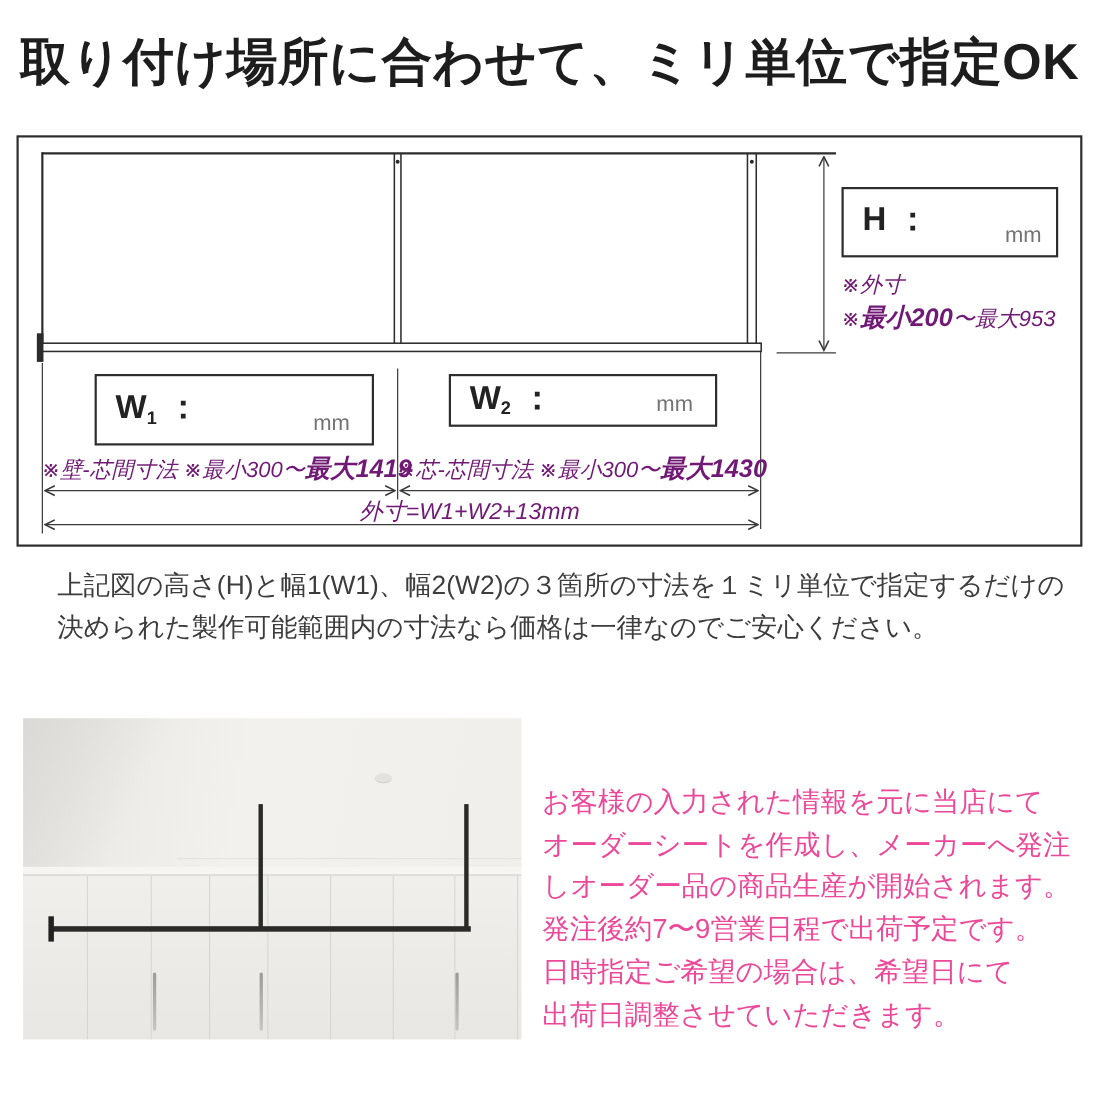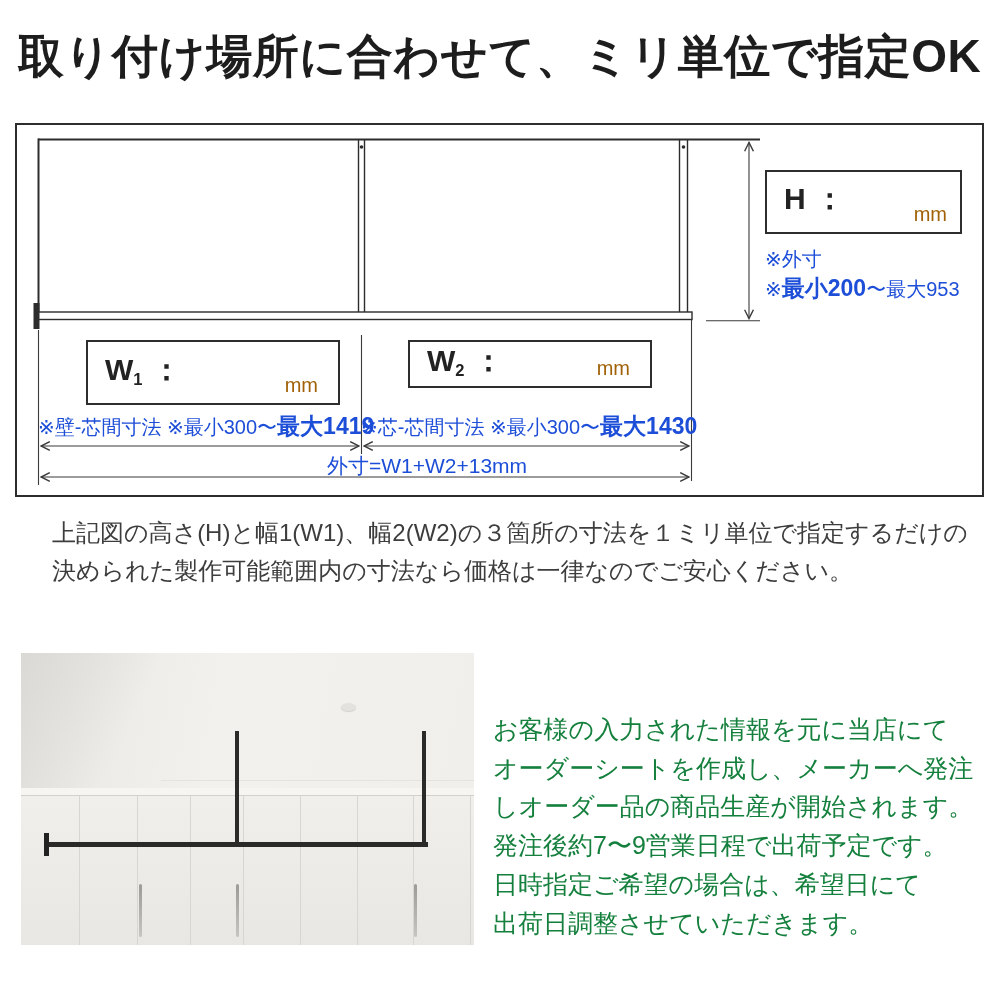--- a/index.html
+++ b/index.html
@@ -28,40 +28,40 @@
   .box-w1{left:69px; top:215px;width:254px;height:65px;}
   .box-w2{left:391px;top:215px;width:244px;height:48px;}
   .dim-label{
     position:absolute;left:17px;top:50%;transform:translateY(-55%);
     font-size:30px;font-weight:700;color:#222;white-space:nowrap;
   }
   .dim-label sub{font-size:0.55em;font-weight:700;vertical-align:-0.28em;}
   .dim-label .colon{margin-left:9px;}
   .dim-unit{
     position:absolute;right:20px;bottom:6px;
-    font-size:20px;color:#a16207;
+    font-size:20px;color:#737373;
   }
   .box-h .dim-unit{right:13px;}
   .note{
-    position:absolute;font-size:20px;color:#1d4ed8;white-space:nowrap;line-height:1.15;
+    position:absolute;font-size:20px;color:#701a75;white-space:nowrap;line-height:1.15;font-style:italic;
   }
   .nb{font-weight:700;font-size:23px;}
   .h-note1{left:748px;top:123px;}
   .h-note2{left:748px;top:150px;}
   .w1-note{left:21px; top:288px;width:323px;text-align:center;}
   .w2-note{left:344px;top:288px;width:331px;text-align:right;}
   .total-note{left:21px;top:329px;width:778px;text-align:center;font-size:21px;}
   
   .description{
     position:absolute;left:52px;top:514px;
     font-size:24px;line-height:38px;color:#3d3d3d;white-space:nowrap;
   }
   .shipping{
     position:absolute;left:493px;top:710px;
-    font-size:25px;line-height:38.7px;color:#15803d;white-space:nowrap;
+    font-size:25px;line-height:38.7px;color:#ec4899;white-space:nowrap;
   }
   
   .photo{
     position:absolute;left:21px;top:653px;width:453px;height:292px;
     overflow:hidden;background:#f2f1ee;
   }
   .ph-ceiling{position:absolute;left:0;top:0;width:453px;height:135px;
     background:linear-gradient(100deg,#e8e7e4 0%,#f2f1ee 45%,#f0efec 100%);}
   .ph-corner{position:absolute;left:0;top:0;width:185px;height:152px;
     background:linear-gradient(115deg,#dbd9d5 0%,rgba(242,241,238,0) 55%);}

